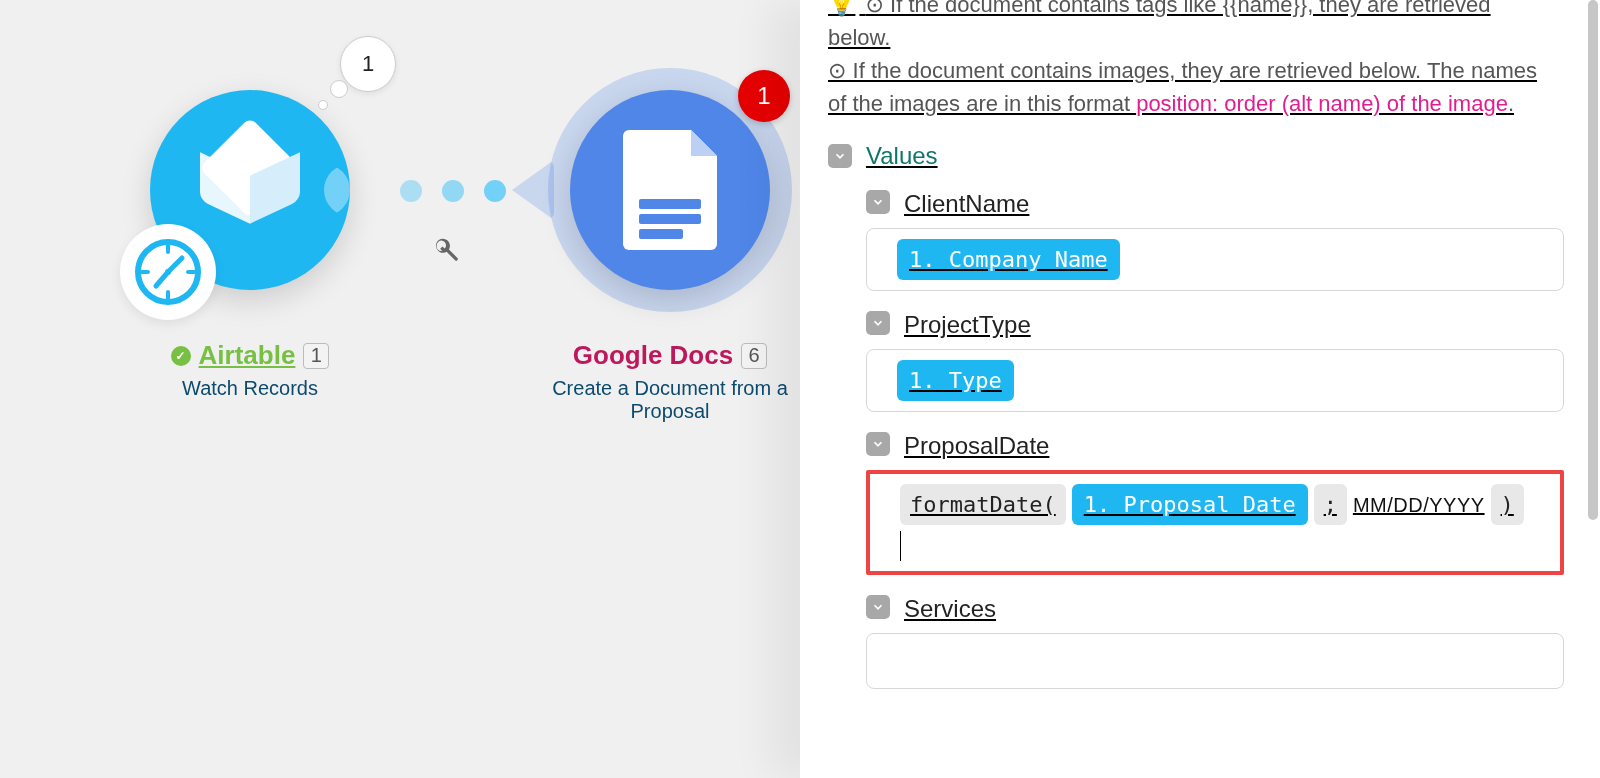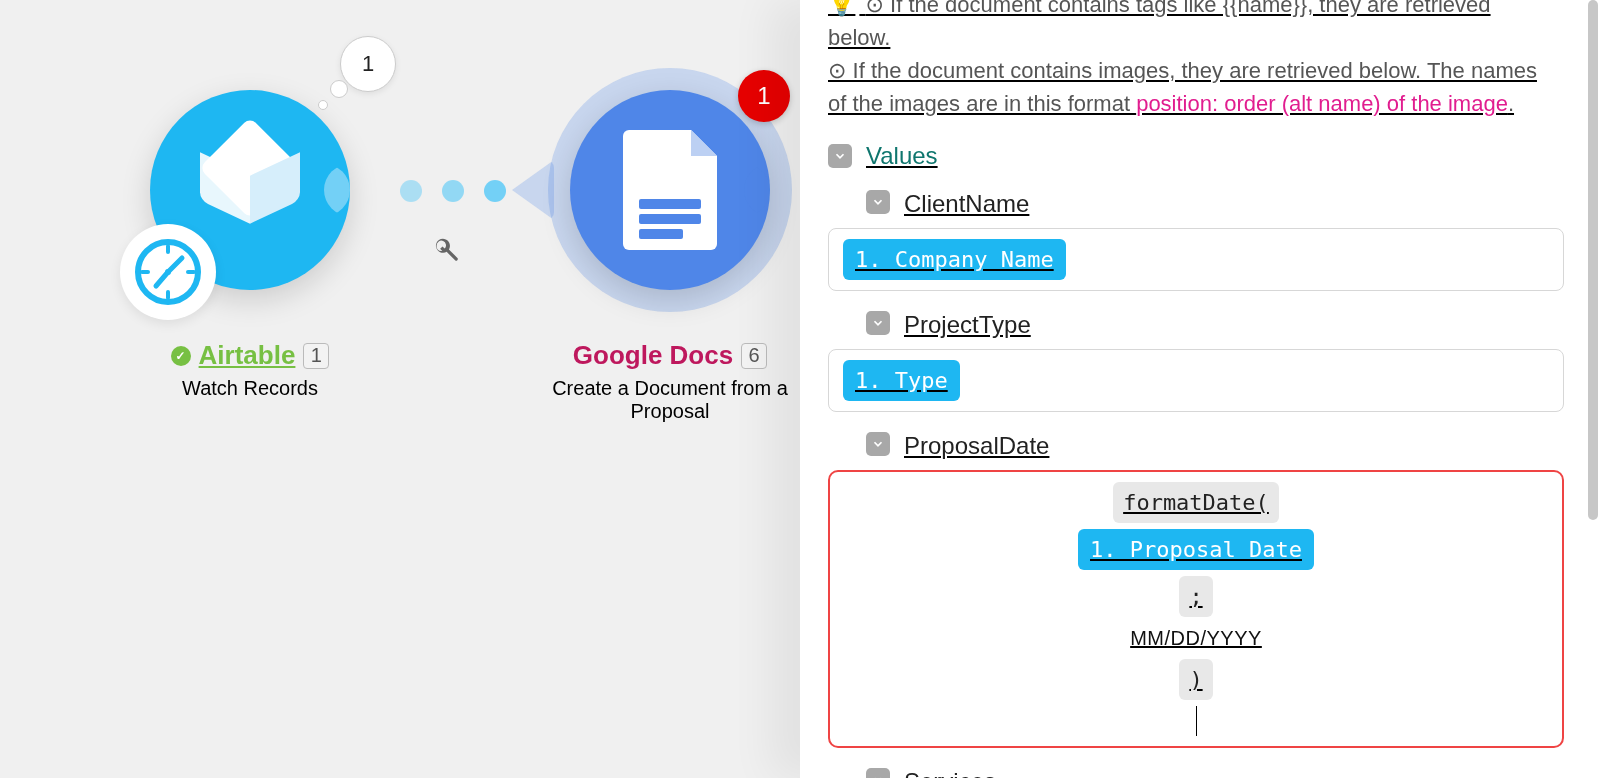--- a/index.html
+++ b/index.html
@@ -32,21 +32,21 @@
     border-radius: 50%;
     display: flex; align-items: center; justify-content: center;
     box-shadow: 0 10px 30px rgba(0,0,0,0.15);
   }
   .node-title-row {
     display: flex; align-items: center; justify-content: center; gap: 8px;
     margin-top: 50px;
     font-size: 26px; font-weight: 700;
   }
   .node-sub {
-    margin-top: 6px; font-size: 20px; color: #000000;
+    margin-top: 6px; font-size: 20px; color: #0c4a6e;
   }
   .module-index {
     display: inline-flex; align-items: center; justify-content: center;
     background: #f3f3f3; border: 1px solid #bbb; color: #555;
     border-radius: 4px; font-weight: 500; padding: 0 6px; height: 26px; min-width: 26px;
     font-size: 20px;
   }
   .verified-icon {
     width: 20px; height: 20px; border-radius: 50%; background: #77c043;
     display: inline-flex; align-items: center; justify-content: center;
@@ -157,27 +157,27 @@
   .section-row { display: flex; align-items: center; gap: 14px; margin-top: 22px; }
   .chev-toggle {
     width: 24px; height: 24px; border-radius: 5px; background: #a8a8a8;
     display: flex; align-items: center; justify-content: center; color: #fff;
   }
   .chev-toggle svg { width: 14px; height: 14px; }
   .section-label { font-size: 24px; color: #0f766e; }
   .field-row { display: flex; align-items: flex-start; gap: 14px; margin: 20px 0 10px 38px; }
   .field-label { font-size: 24px; color: #222; }
   .input-box {
-    border: 1px solid #d7d7d7; border-radius: 8px;
-    padding: 10px 14px; min-height: 52px; font-size: 24px; color: #111;
+    margin-left: 38px; border: 1px solid #d7d7d7; border-radius: 8px;
+    padding: 10px 30px; min-height: 52px; font-size: 24px; color: #111;
     display: flex; flex-wrap: wrap; align-items: center; gap: 6px;
     line-height: 1.5;
     text-align: right;
   }
-  .input-box.focused { border: 2px solid #ef4444; border-radius: 10px; flex-direction: column; }
+  .input-box.focused { border: 4px solid #ef4444; border-radius: 2px; }
   .pill {
     background: #1eb7f2; color: #fff; padding: 4px 12px; border-radius: 6px;
     font-family: ui-monospace, SFMono-Regular, Menlo, monospace; font-size: 22px; white-space: nowrap;
   }
   .fn-token {
     background: #e8e8e8; color: #222; padding: 4px 10px; border-radius: 6px;
     font-family: ui-monospace, SFMono-Regular, Menlo, monospace; font-size: 22px;
   }
   .raw { font-size: 20px; letter-spacing: .5px; }
   .caret {

